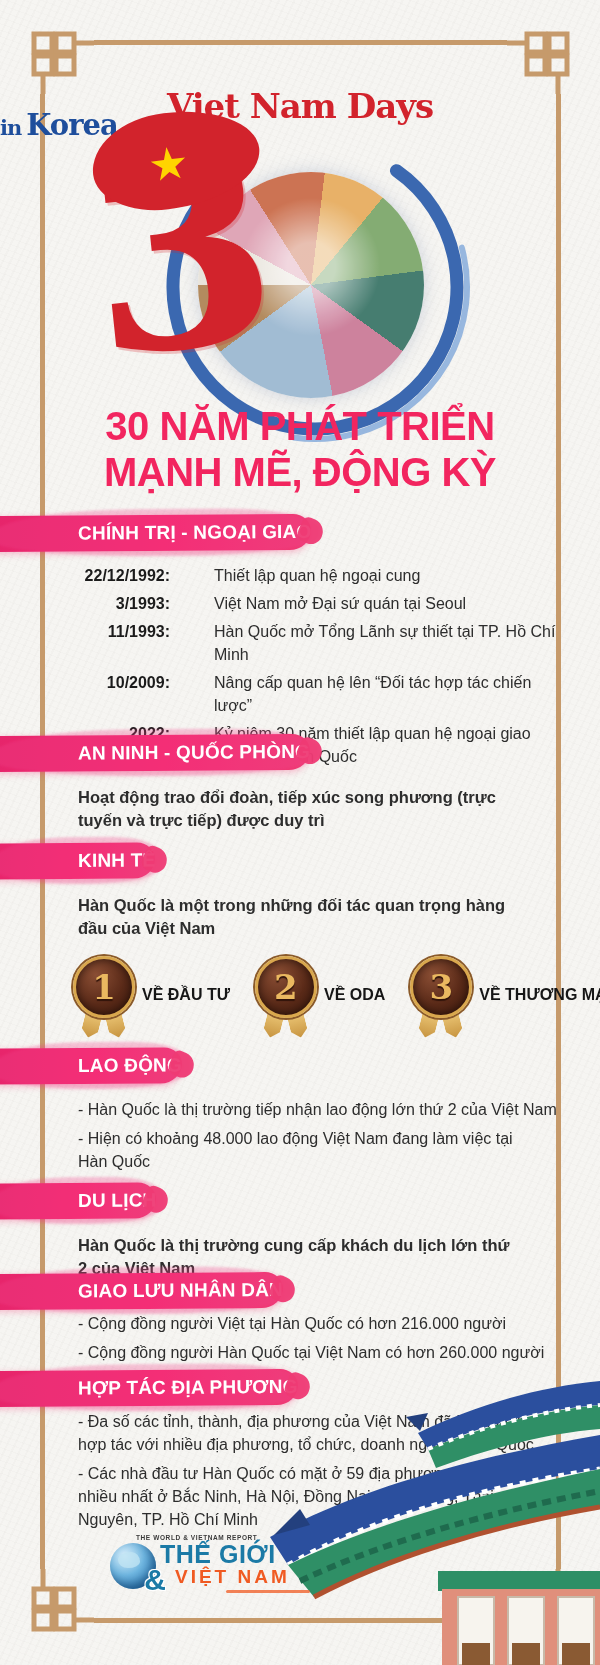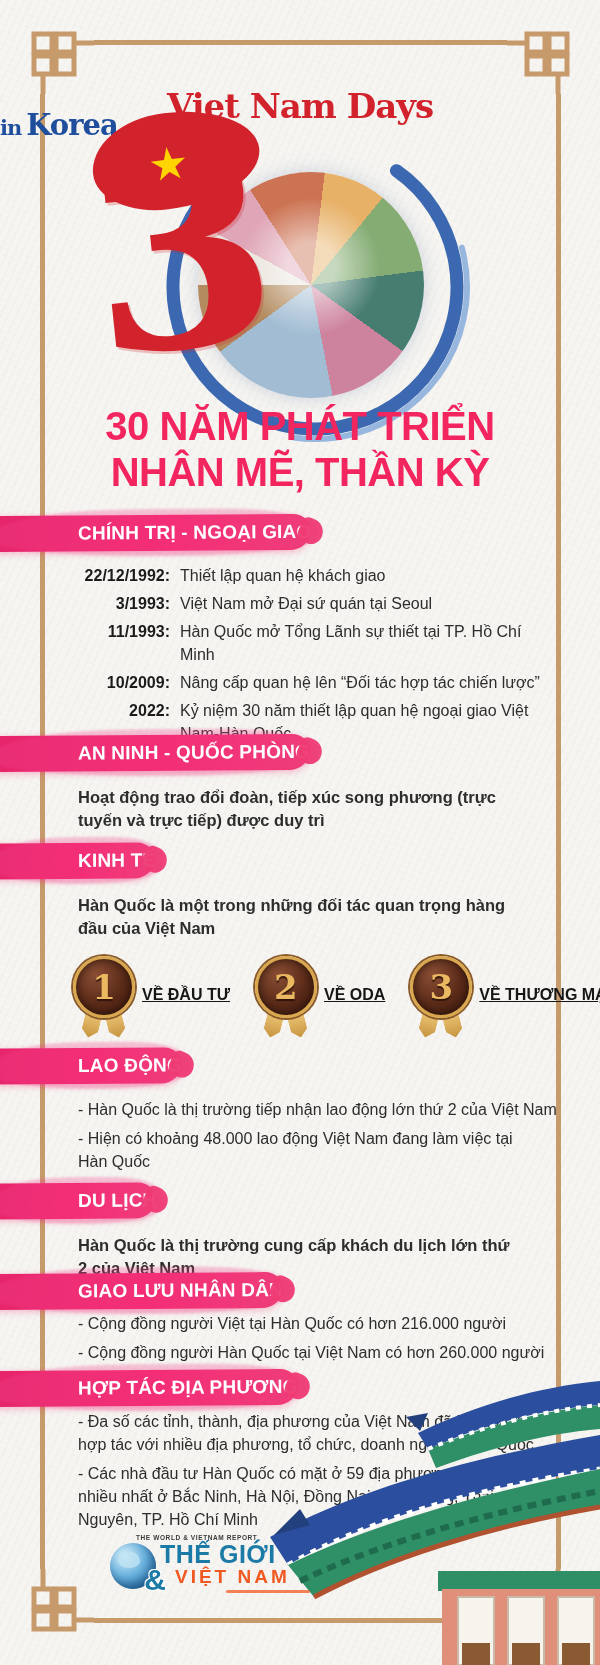--- a/index.html
+++ b/index.html
@@ -55,40 +55,40 @@
     background:linear-gradient(95deg,#e5256b 0%,#f5256e 55%,#ee3a74 100%);
     box-shadow:0 2px 7px rgba(244,36,107,.3);transform:rotate(-0.4deg);display:inline-block;}
   .band::before{content:"";position:absolute;left:8px;right:-8px;top:-6px;bottom:-5px;z-index:-1;
     background:rgba(240,70,140,.28);border-radius:45% 30% 42% 50% / 52% 45% 40% 35%;filter:blur(1px);}
   .band::after{content:"";position:absolute;right:-12px;top:5px;width:24px;height:25px;
     background:#ee3a74;border-radius:35% 70% 60% 45%;transform:rotate(24deg);opacity:.95;}
   .body{margin:15px 0 0 78px;width:458px;font-size:16.5px;line-height:23px;color:#2d2d2d;font-weight:bold;}
   .bullets{margin:14px 0 0 78px;width:470px;font-size:16.5px;line-height:23px;color:#2d2d2d;}
   .bullets .bl-item{margin-bottom:6px;}
   .timeline{margin:13px 0 0 78px;width:482px;}
-  .trow{display:flex;margin-bottom:5px;}
+  .trow{display:flex;margin-bottom:5px;gap:34px;}
   .tdate{flex:none;width:92px;text-align:right;font-weight:bold;font-size:16px;line-height:23px;color:#1b1b1b;}
   .ttext{padding-left:10px;font-size:16px;line-height:23px;color:#2d2d2d;}
   
   .medals{display:flex;margin:16px 0 0 72px;}
   .medal-group{display:flex;align-items:flex-start;}
   .medal-group + .medal-group{margin-left:24px;}
   .medal-wrap{position:relative;width:64px;height:84px;flex:none;}
   .rib{position:absolute;bottom:2px;width:17px;height:28px;
     background:linear-gradient(180deg,#f0cc7c,#c79440);
     clip-path:polygon(0 0,100% 0,100% 72%,50% 100%,0 72%);}
   .rib.l{left:11px;transform:rotate(14deg);}
   .rib.r{left:35px;transform:rotate(-14deg);}
   .medal-circle{position:absolute;left:1px;top:0;width:56px;height:56px;border-radius:50%;
     background:radial-gradient(circle at 35% 28%, #8a4e34 0%, #5a2a18 55%, #3a180c 100%);
     border:3px solid #d9a84e;box-shadow:0 0 0 2px #8a5a2a, inset 0 0 10px rgba(0,0,0,.55);
     display:flex;align-items:center;justify-content:center;}
   .medal-num{font-family:"DejaVu Serif",serif;font-weight:bold;font-size:34px;color:#eab860;
     text-shadow:0 2px 1px #30130a;}
-  .medal-label{font-weight:bold;font-size:16px;color:#161616;margin:30px 0 0 6px;white-space:nowrap;text-decoration:underline;}
+  .medal-label{font-weight:bold;font-size:16px;color:#161616;margin:30px 0 0 6px;white-space:nowrap;}
   
   .logo{position:absolute;left:110px;top:1534px;width:180px;z-index:6;}
   .report{font-size:6.5px;font-weight:bold;letter-spacing:.6px;color:#3a3a3a;margin-left:26px;white-space:nowrap;}
   .logo-row{display:flex;margin-top:2px;}
   .globe{position:relative;flex:none;width:46px;height:46px;border-radius:50%;
     background:radial-gradient(circle at 32% 28%, #d9eefa 0%, #6fb6e0 42%, #1565a8 100%);
     box-shadow:inset -4px -5px 9px rgba(0,40,80,.45);}
   .globe .land{position:absolute;left:8px;top:9px;width:22px;height:16px;background:#bfe3f2;opacity:.8;
     border-radius:60% 40% 55% 45%/50% 60% 40% 50%;}
   .amp{position:absolute;right:-10px;bottom:-8px;font-weight:bold;font-size:30px;color:#1b7aa6;
@@ -155,29 +155,29 @@
     <circle cx="165" cy="165" r="142" fill="none" stroke="#3b68b0" stroke-width="13" stroke-linecap="round" stroke-dasharray="690 210" transform="rotate(-55 165 165)"></circle>
     <circle cx="165" cy="165" r="152" fill="none" stroke="#7fa8d9" stroke-width="6" stroke-linecap="round" stroke-dasharray="300 660" transform="rotate(-15 165 165)" opacity=".8"></circle>
   </svg>
   <div class="digit3">3</div>
   <div class="flag">
     <div class="star"></div>
   </div>
 
   <div class="main-title">
     <div>30 NĂM PHÁT TRIỂN</div>
-    <div>NHÂN MẼ, THẦN KỲ</div>
+    <div>MẠNH MẼ, ĐỘNG KỲ</div>
   </div>
 
   <div class="sec" style="top:515px;">
     <div class="band"><span>CHÍNH TRỊ - NGOẠI GIAO</span></div>
     <div class="timeline">
       <div class="trow">
         <div class="tdate">22/12/1992:</div>
-        <div class="ttext">Thiết lập quan hệ khách giao</div>
+        <div class="ttext">Thiết lập quan hệ ngoại cung</div>
       </div>
       <div class="trow">
         <div class="tdate">3/1993:</div>
         <div class="ttext">Việt Nam mở Đại sứ quán tại Seoul</div>
       </div>
       <div class="trow">
         <div class="tdate">11/1993:</div>
         <div class="ttext">Hàn Quốc mở Tổng Lãnh sự thiết tại TP. Hồ Chí Minh</div>
       </div>
       <div class="trow">

